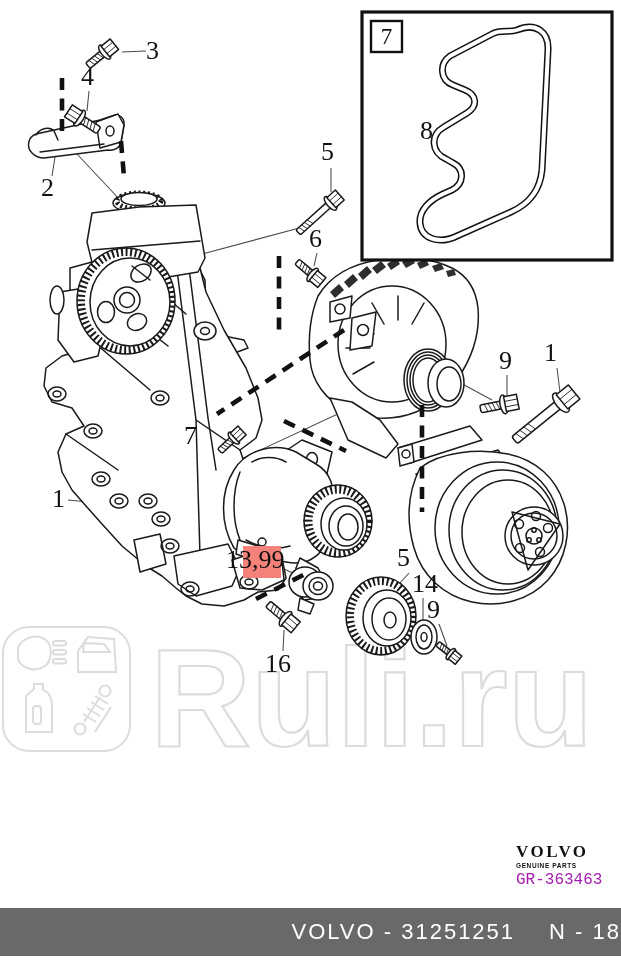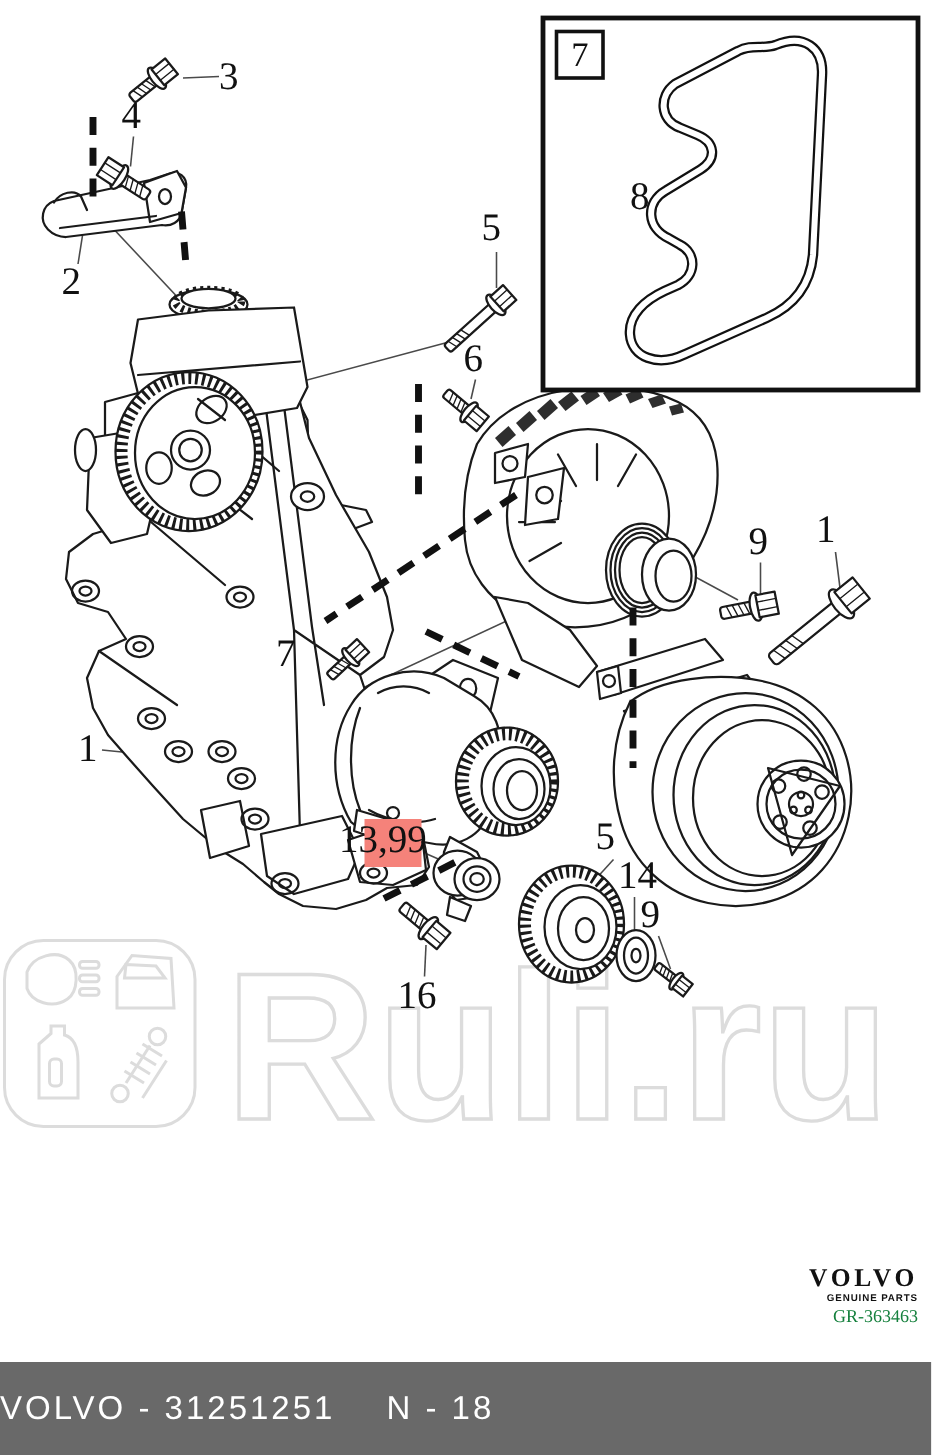--- a/index.html
+++ b/index.html
@@ -21,32 +21,32 @@
   #bolt-a *, #bolt-b *{vector-effect:non-scaling-stroke;}
 
   
   .plabel{position:absolute;font-size:26px;color:#111;line-height:1;white-space:nowrap;}
   .hl-box{position:absolute;left:243px;top:546px;width:38px;height:32px;
           background:var(--highlight,#f5827a);}
   .inset7{position:absolute;left:371px;top:21px;width:31px;height:31px;
           display:flex;align-items:center;justify-content:center;font-size:23px;color:#111;}
 
   
-  .stamp{position:absolute;left:516px;top:843px;width:96px;text-align:right;color:#111;}
+  .stamp{position:absolute;left:516px;top:843px;width:96px;text-align:left;color:#111;}
   .stamp .volvo{font-family:"Liberation Serif", serif;font-weight:bold;font-size:17px;
                 letter-spacing:2.5px;line-height:1.1;}
   .stamp .tagline{font-family:"Liberation Sans", sans-serif;font-weight:bold;font-size:6.5px;
                   letter-spacing:0.6px;line-height:1.3;}
-  .stamp .code{font-family:Liberation Serif, serif;font-size:12px;color:#15803d;
+  .stamp .code{font-family:Liberation Mono, monospace;font-size:16px;color:#a21caf;
                line-height:1.25;}
 
   
-  .footer-bar{position:absolute;left:0;top:908px;width:621px;height:62px;
+  .footer-bar{position:absolute;left:0;top:908px;width:621px;height:48px;
               background:var(--footer_bar,#696969);display:flex;align-items:center;
-              justify-content:flex-start;gap:34px;
+              justify-content:flex-end;gap:34px;
               font-family:"Liberation Sans", sans-serif;font-size:22px;
               letter-spacing:2px;color:var(--footer_text,#fff);}
 </style>
 </head>
 <body>
 
 <div id="page">
 
   <svg id="art" width="621" height="908" viewBox="0 0 621 908">
     <defs>

